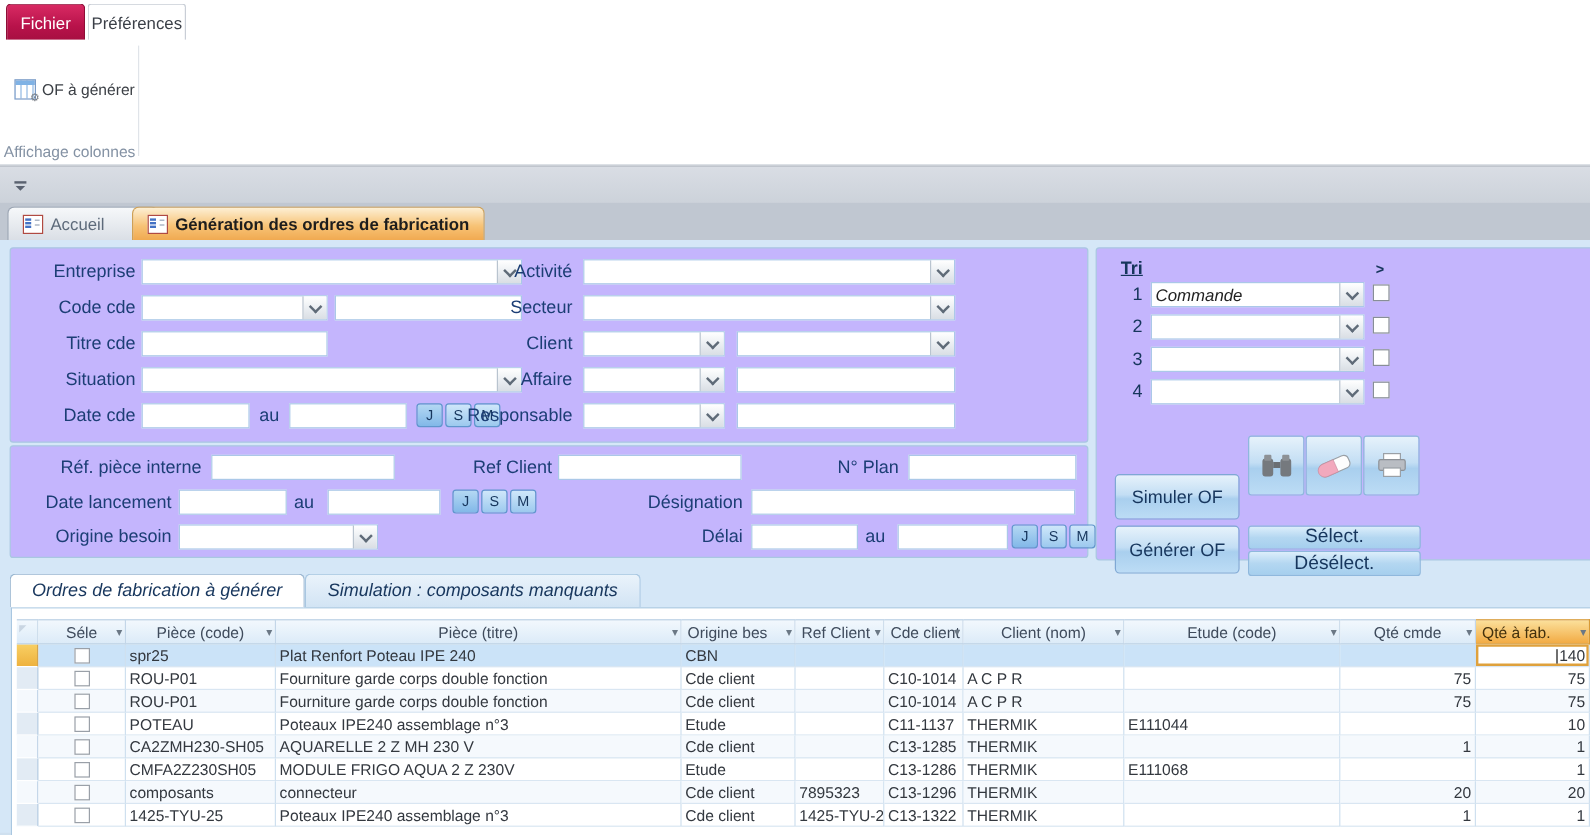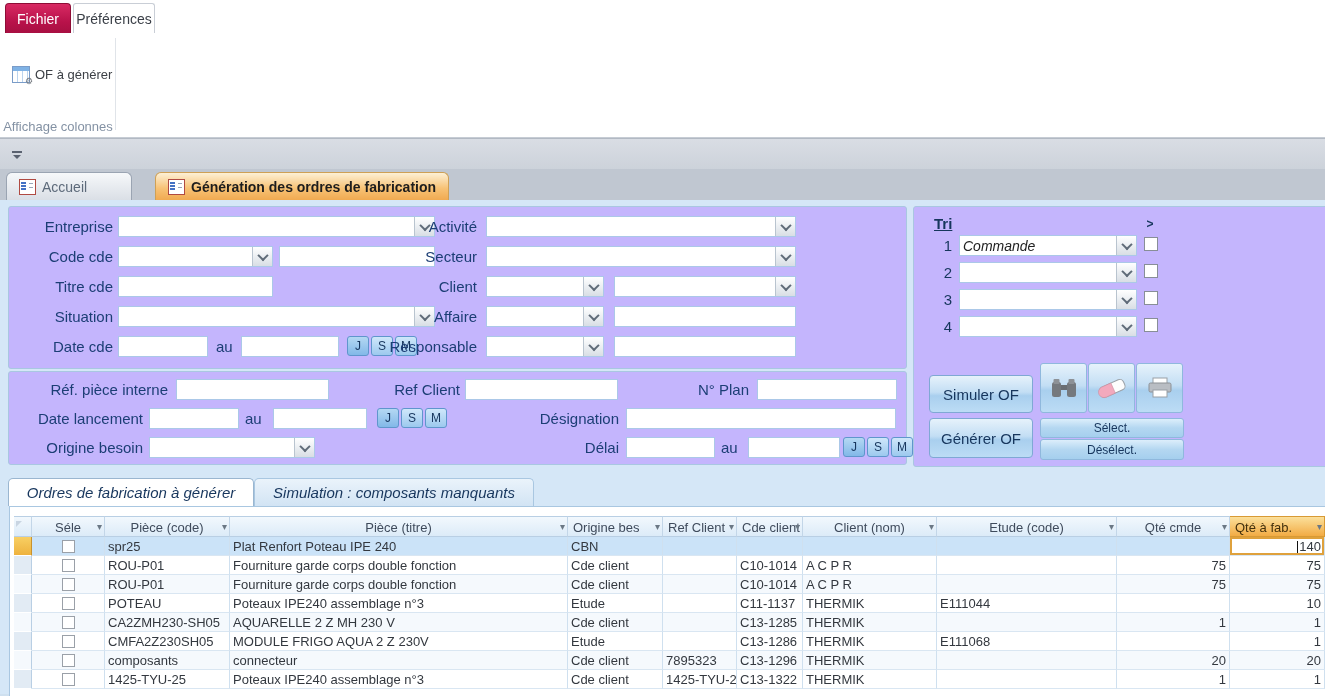--- a/index.html
+++ b/index.html
@@ -30,21 +30,21 @@
   .collapse-icon{position:absolute;left:12px;top:12px;width:10px;}
   .collapse-icon .bar{height:2px;background:#5a6270;margin-bottom:2px;}
   .collapse-icon .tri{width:0;height:0;border-left:4px solid transparent;border-right:4px solid transparent;
     border-top:4px solid #5a6270;margin:0 auto;}
   .doc-tabbar{position:absolute;left:0;top:169px;width:100%;height:31px;background:#c0c7d1;}
   .doc-tab{position:absolute;top:3px;height:28px;display:flex;align-items:center;gap:6px;
     padding:0 12px;border-radius:6px 6px 0 0;font-size:14px;}
   .doc-tab.inactive{left:6px;width:100px;background:linear-gradient(#f6f8fa,#d9dee5);
     border:1px solid #9aa4b2;border-bottom:none;color:#5d6a7a;}
   .doc-tab.active{left:110px;background:linear-gradient(#fdf0d5,#f7c275 55%,#f0a84e);
-    border:1px solid #cfa055;border-bottom:none;color:#1d1d1d;font-weight:bold;margin-left:45px;}
+    border:1px solid #cfa055;border-bottom:none;color:#1d1d1d;font-weight:bold;}
   .form-icon{position:relative;width:15px;height:14px;background:#fff;border:1px solid #b04a42;flex:0 0 auto;}
   .form-icon i{position:absolute;left:1px;width:5px;height:2px;background:#4472c4;}
   .form-icon i:nth-child(1){top:2px}.form-icon i:nth-child(2){top:5px}.form-icon i:nth-child(3){top:8px}
   .form-icon b{position:absolute;right:2px;width:4px;height:1px;background:#9aa6b8;}
   .form-icon b:nth-child(4){top:3px}.form-icon b:nth-child(5){top:7px}
   
   .content{position:absolute;left:0;top:200px;width:100%;height:496px;background:#d5e7f7;}
   .panel{position:absolute;background:#c4b5fd;border:1px solid #a9c7e1;border-radius:3px;}
   .lbl{position:absolute;color:#1c3e75;font-size:15px;text-align:right;white-space:nowrap;}
   .lbl.left{text-align:left;}
@@ -56,22 +56,22 @@
   .chev{width:6px;height:6px;border-right:2px solid #5f6b78;border-bottom:2px solid #5f6b78;
     transform:rotate(45deg) translate(-1px,-1px);}
   .jsm{position:absolute;display:flex;gap:2px;}
   .jsm span{width:22px;height:20px;border:1px solid #5f96cc;border-radius:3px;box-sizing:border-box;
     background:linear-gradient(#cfe7fa,#9cc9ee);color:#17365d;font-size:12px;
     display:flex;align-items:center;justify-content:center;}
   .jsm span:first-child{background:linear-gradient(#b4d8f3,#82b8e8);}
   .cb{position:absolute;width:14px;height:14px;background:#fff;border:1px solid #888e97;box-sizing:border-box;}
   .btn{position:absolute;border:1px solid #7fa8d4;border-radius:4px;box-sizing:border-box;
     background:linear-gradient(#e6f2fb,#c3def4 45%,#a9cfee 55%,#bcdcf5);
-    color:#17365d;font-size:15px;display:flex;align-items:center;justify-content:center;}
-  .btn.small{font-size:12px;border-radius:3px;border-color:#8fb8dd;
+    color:#17365d;font-size:15px;display:flex;align-items:center;justify-content:center;margin-top:20px;}
+  .btn.small{font-size:16px;border-radius:3px;border-color:#8fb8dd;
     background:linear-gradient(#dceefb,#b4d7f1 50%,#a5cfee);text-align:right;}
   .iconbtns{position:absolute;display:flex;gap:1px;}
   .iconbtn{width:47px;height:50px;border:1px solid #8fb8dd;border-radius:3px;box-sizing:border-box;
     background:linear-gradient(#e6f2fb,#c3def4 45%,#a9cfee 55%,#bcdcf5);
     display:flex;align-items:center;justify-content:center;}
   .tri-title{position:absolute;color:#16365c;font-size:15px;font-weight:bold;text-decoration:underline;}
   .tri-gt{position:absolute;color:#16365c;font-size:12px;font-weight:bold;}
   .tri-num{position:absolute;color:#16365c;font-size:15px;text-align:right;}
   
   .res-tab{position:absolute;height:28px;display:flex;align-items:center;justify-content:center;

